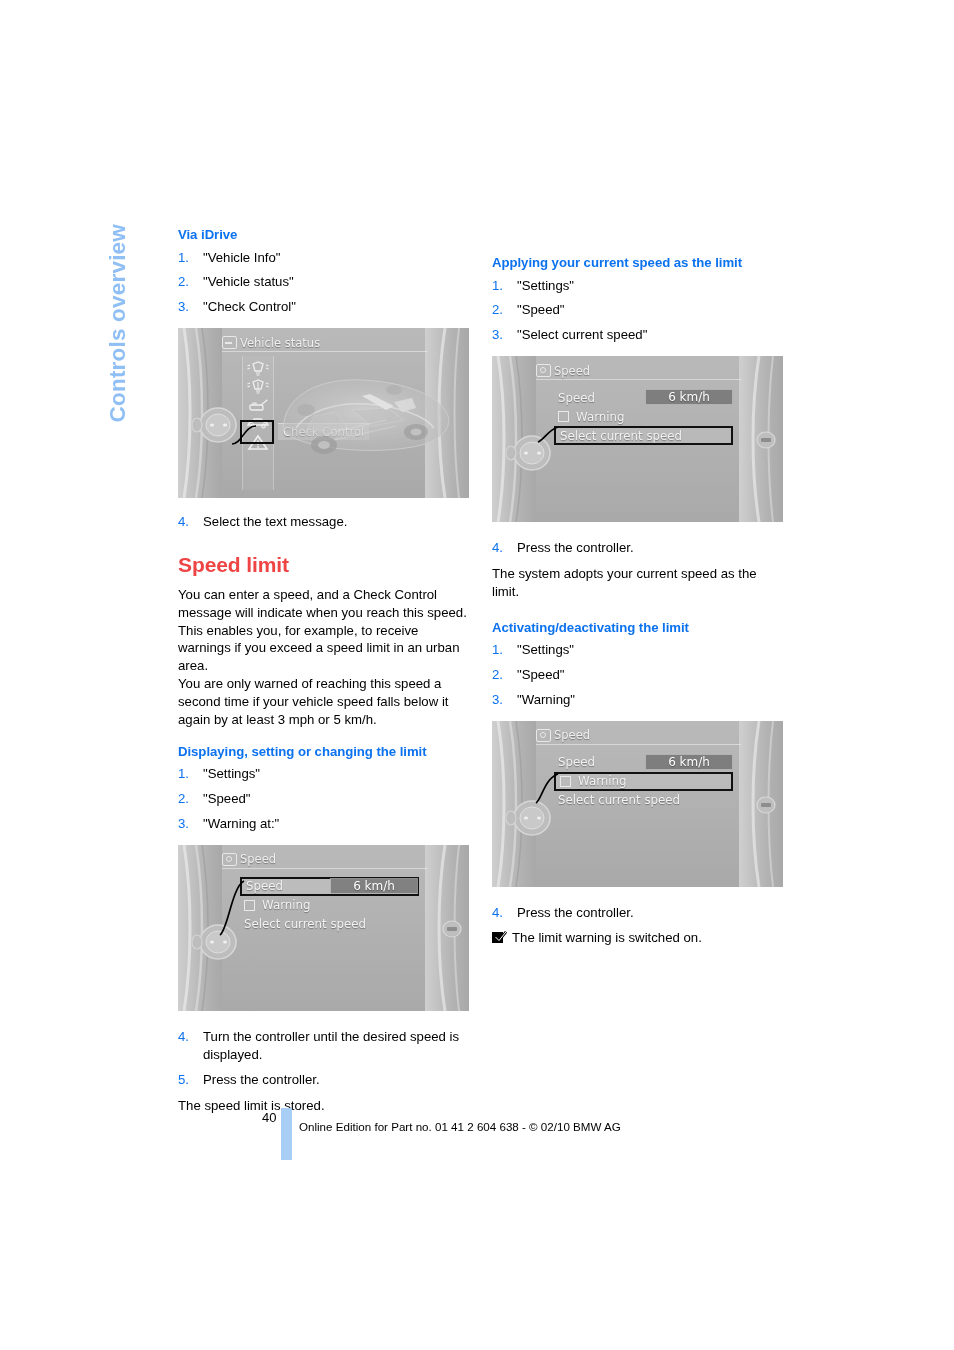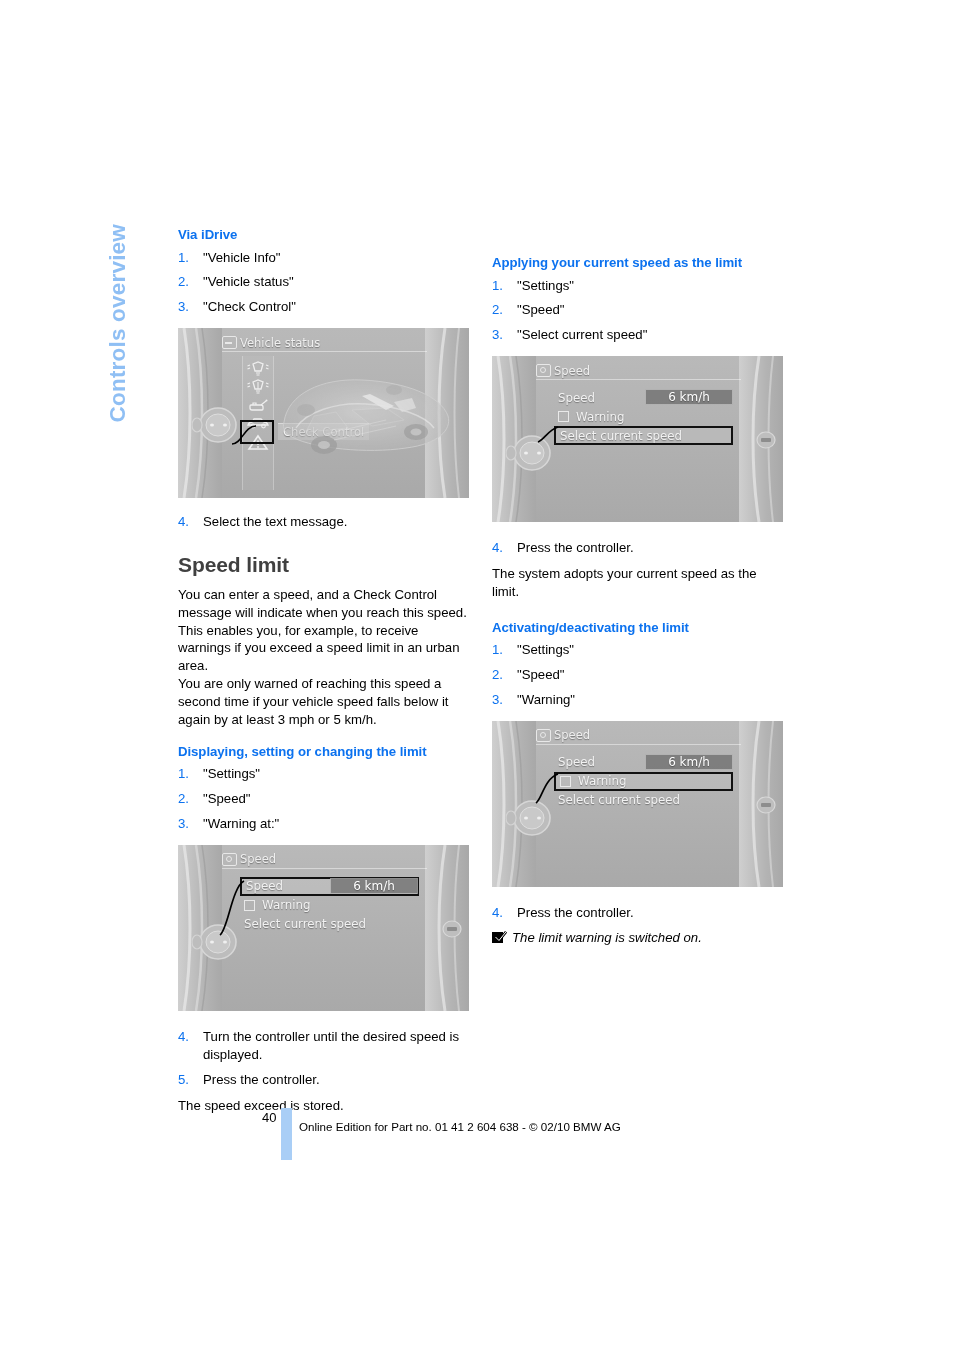--- a/index.html
+++ b/index.html
@@ -44,21 +44,21 @@
     top: 226px;
     width: 292px;
   }
   .col-left  { left: 178px; }
   .col-right { left: 492px; margin-top: 28px; }
 
   
   h1.section-title {
     font-size: 21px;
     font-weight: bold;
-    color: #404040;
+    color: #ef4444;
     margin: 0;
     line-height: 1.18;
     letter-spacing: -0.1px;
   }
   h2.sub-title {
     font-size: 13.2px;
     font-weight: bold;
     color: #0c72ef;
     margin: 0;
     line-height: 1.33;
@@ -97,21 +97,20 @@
   }
 
   
   .note-line {
     display: flex;
     align-items: flex-start;
     gap: 5px;
     font-size: 13.2px;
     line-height: 1.355;
     margin-top: 7px;
-    font-style: italic;
   }
   .check-icon {
     flex: 0 0 auto;
     width: 15px;
     height: 14px;
     position: relative;
     margin-top: 2px;
   }
   .check-icon .box {
     position: absolute;
@@ -556,21 +555,21 @@
       <span>Turn the controller until the desired speed is displayed.</span>
     </li>
     <li>
       <span class="num">5.</span>
       <span>Press the controller.</span>
     </li>
   </ol>
 
   <div class="sp-8"></div>
 
-  <p class="body-text">The speed exceed is stored.</p>
+  <p class="body-text">The speed limit is stored.</p>
 </div>
 
 <div class="col col-right">
 
   <h2 class="sub-title">Applying your current speed as the limit</h2>
 
   <ol class="steps">
     <li>
       <span class="num">1.</span>
       <span>"Settings"</span>

